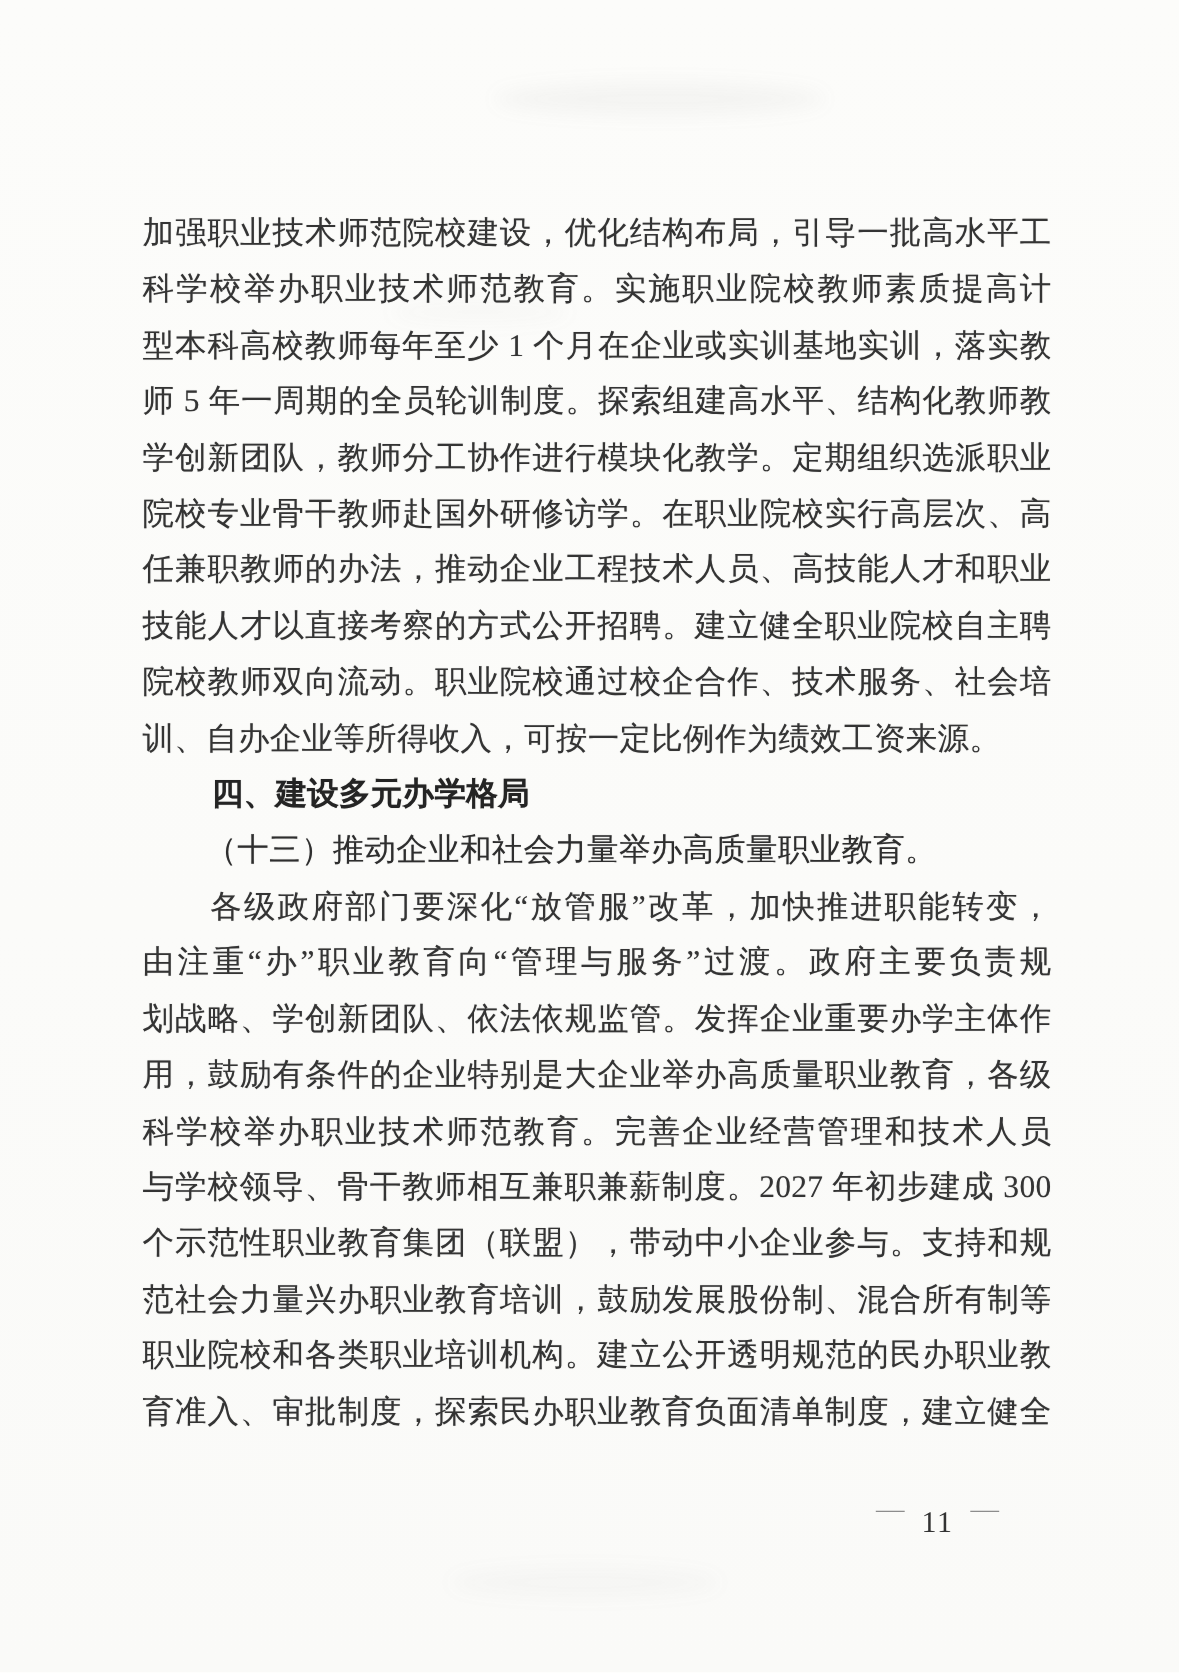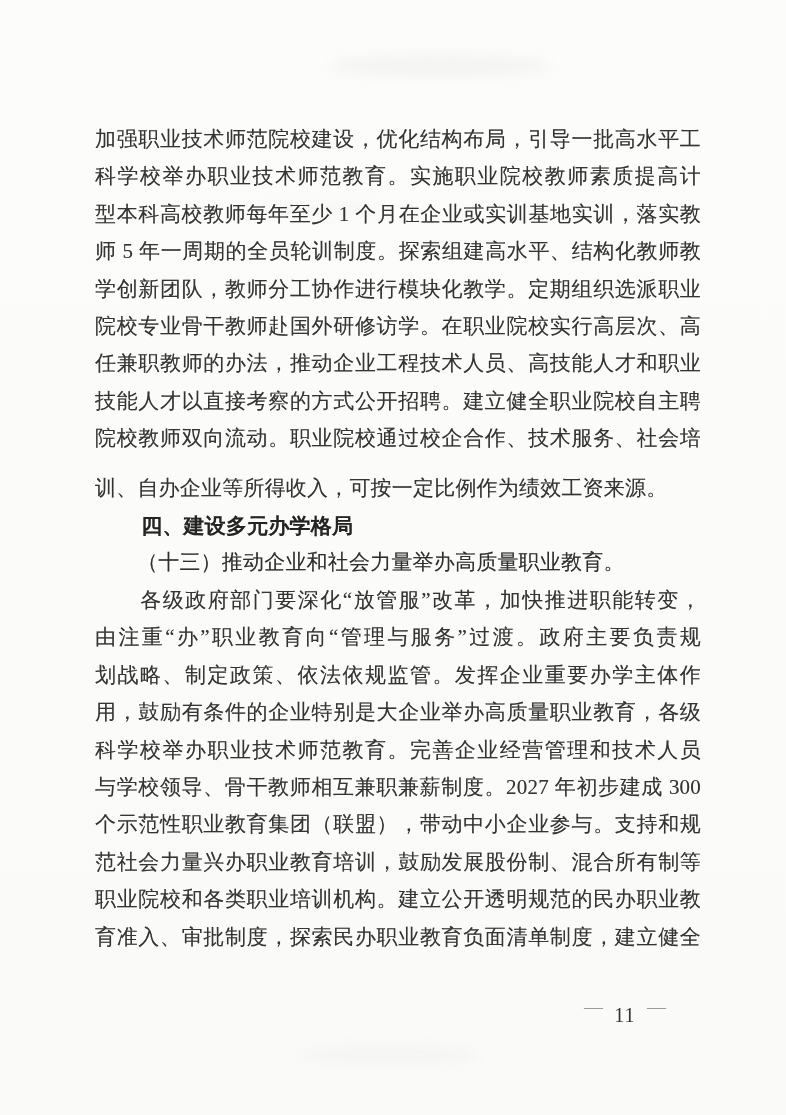--- a/index.html
+++ b/index.html
@@ -34,37 +34,36 @@
     background: rgba(120,120,115,0.03);
   }
   .smudge-bottom {
     left: 300px; top: 1045px; width: 180px; height: 20px;
     background: rgba(120,120,115,0.035);
   }
 
   .textblock {
     position: absolute;
     left: 95px;
-    top: 121px;
+    top: 137px;
     width: 606px;
     font-size: 21px;
     line-height: 37.4px;
     color: #343434;
     text-shadow: 0 0 0.6px rgba(70,70,70,0.45);
     letter-spacing: 0.2px;
   }
   .line {
     text-align: justify;
     text-align-last: justify;
     white-space: normal;
   }
   .line.natural {
     text-align: center;
     text-align-last: left;
-    margin-top: 12px;
   }
   .section-heading {
     font-family: "Liberation Sans", "DejaVu Sans", sans-serif;
     font-weight: bold;
     color: #242424;
     text-indent: 2.2em;
     line-height: 37.4px;
   }
   .subsection-heading {
     text-indent: 2em;
@@ -122,21 +121,21 @@
         <div class="line natural">训、自办企业等所得收入，可按一定比例作为绩效工资来源。</div>
       </div>
 
     <div class="section-heading">四、建设多元办学格局</div>
 
     <div class="subsection-heading">（十三）推动企业和社会力量举办高质量职业教育。</div>
 
     <div class="para para-indent-first">
         <div class="line">各级政府部门要深化“放管服”改革，加快推进职能转变，</div>
         <div class="line">由注重“办”职业教育向“管理与服务”过渡。政府主要负责规</div>
-        <div class="line">划战略、制定政策、依法依规监管。发挥企业重要办学主体作</div>
+        <div class="line">划战略、学创新团队、依法依规监管。发挥企业重要办学主体作</div>
         <div class="line">用，鼓励有条件的企业特别是大企业举办高质量职业教育，各级</div>
         <div class="line">科学校举办职业技术师范教育。完善企业经营管理和技术人员</div>
         <div class="line">与学校领导、骨干教师相互兼职兼薪制度。2027 年初步建成 300</div>
         <div class="line">个示范性职业教育集团（联盟），带动中小企业参与。支持和规</div>
         <div class="line">范社会力量兴办职业教育培训，鼓励发展股份制、混合所有制等</div>
         <div class="line">职业院校和各类职业培训机构。建立公开透明规范的民办职业教</div>
         <div class="line">育准入、审批制度，探索民办职业教育负面清单制度，建立健全</div>
       </div>
 
   </div>

